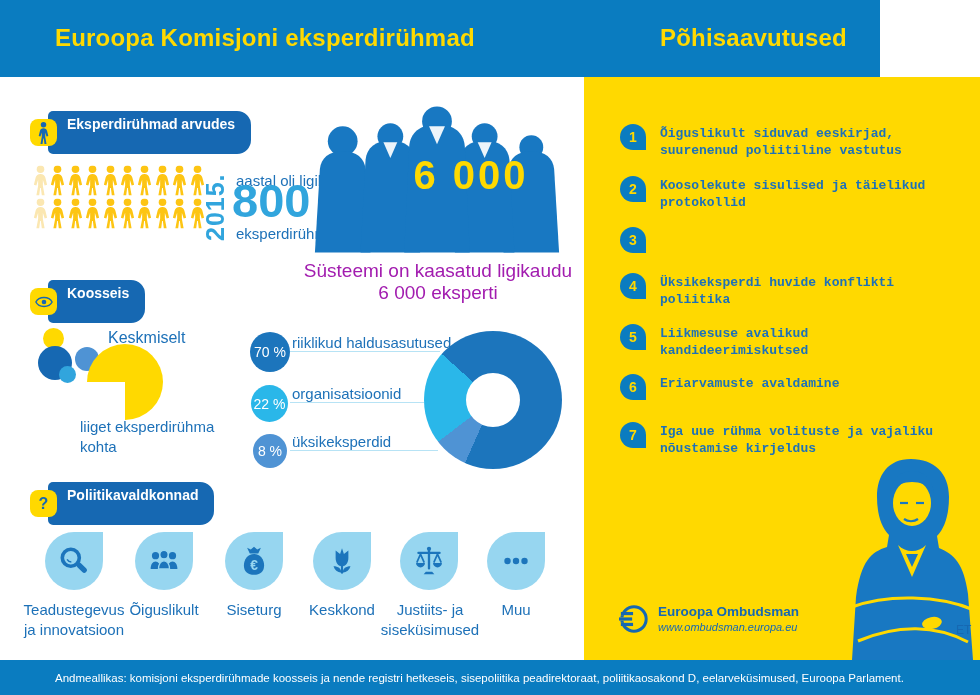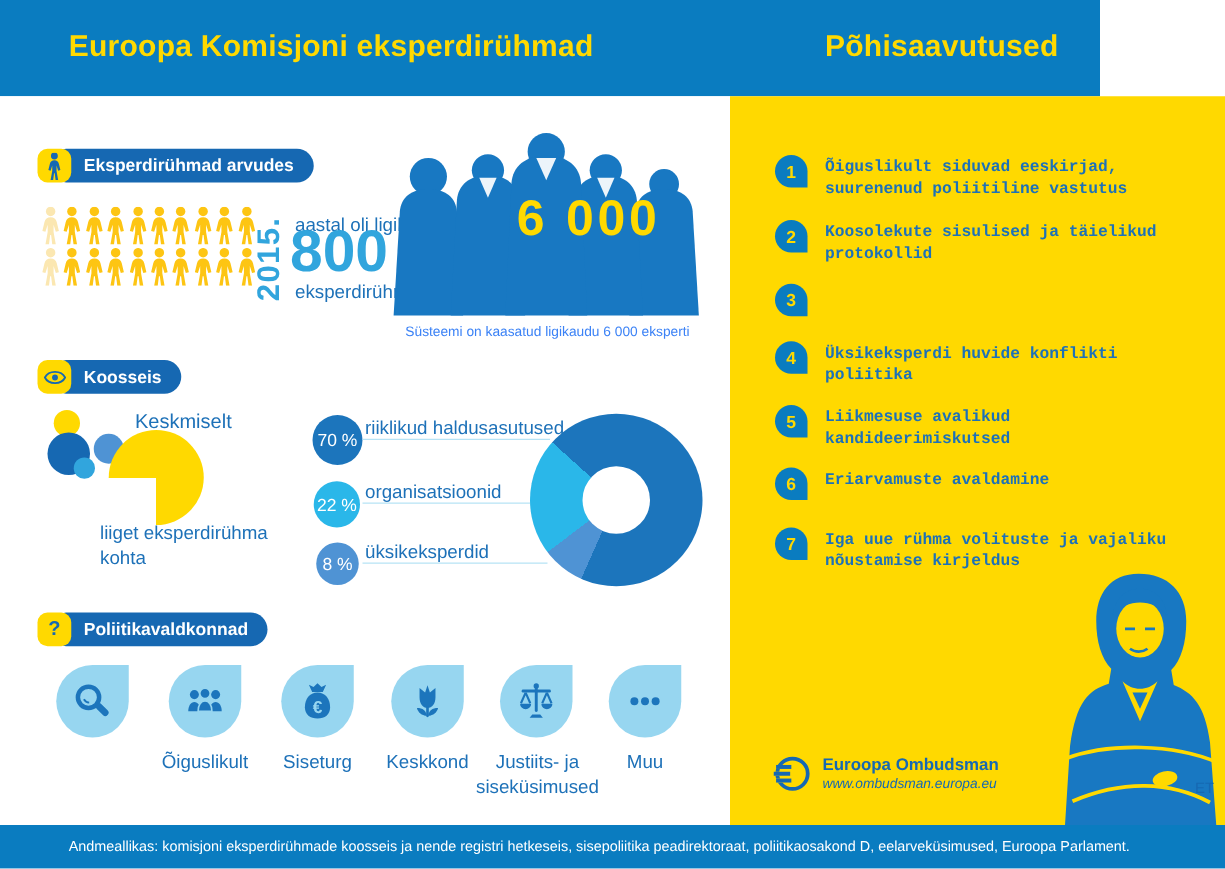--- a/index.html
+++ b/index.html
@@ -16,35 +16,35 @@
   #left-panel { position:absolute; left:0; top:77px; width:584px; height:583px; background:#ffffff; }
   #right-panel { position:absolute; left:584px; top:77px; width:396px; height:583px; background:#ffd900; }
 
   
   #footer { position:absolute; left:0; top:660px; width:980px; height:35px; background:#0a7cc0; display:flex; align-items:center; }
   #footer .src { color:#ffffff; font-size:11.5px; margin-left:55px; }
 
   
   .badge { position:absolute; display:flex; align-items:center; height:27px; }
   .badge-icon { width:27px; height:27px; background:#ffd900; border-radius:8px; display:flex; align-items:center; justify-content:center; position:relative; z-index:2; }
-  .badge-pill { margin-left:-9px; background:#1668b2; color:#fff; font-size:14px; font-weight:bold; padding:5px 16px 6px 19px; border-radius:5px 14px 14px 5px; white-space:nowrap; z-index:1; }
+  .badge-pill { margin-left:-9px; background:#1668b2; color:#fff; font-size:14px; font-weight:bold; padding:5px 16px 22px 19px; border-radius:5px 14px 14px 5px; white-space:nowrap; z-index:1; }
   .qmark { color:#1668b2; font-weight:bold; font-size:16px; }
 
   
   #people-grid { position:absolute; left:32px; top:88px; }
   .people-row { display:flex; height:33px; }
   .pp { width:17px; height:31px; margin-right:0.4px; fill:#fdc513; }
   .pp.pale { fill:#fbe7b1; }
   .year-vert { position:absolute; left:201px; top:92px; height:72px; color:#31a5dd; font-size:25px; font-weight:bold; writing-mode:vertical-rl; transform:rotate(180deg); letter-spacing:1px; }
   .lead-text { position:absolute; left:236px; top:95px; color:#1d71b8; font-size:15px; }
   .big-number { position:absolute; left:232px; top:100px; color:#31a5dd; font-size:47px; font-weight:bold; line-height:1; }
   .big-label { position:absolute; left:236px; top:148px; color:#1d71b8; font-size:15px; }
   #silhouettes { position:absolute; left:303px; top:14px; }
   #experts-number { position:absolute; left:381px; top:76px; width:180px; text-align:center; color:#ffd900; font-size:40px; font-weight:bold; letter-spacing:3px; z-index:3; }
-  #experts-caption { position:absolute; left:298px; top:183px; width:280px; text-align:center; color:#3b82f6; font-size:11px; }
+  #experts-caption { position:absolute; left:298px; top:183px; width:280px; text-align:center; color:#a21caf; font-size:19px; }
 
   
   .bubble { position:absolute; border-radius:50%; }
   #avg-label { position:absolute; left:108px; top:252px; color:#1d71b8; font-size:16px; }
   #avg-number { position:absolute; left:79px; top:297px; color:#1668b2; font-size:50px; font-weight:bold; line-height:1; }
   #avg-caption { position:absolute; left:80px; top:340px; color:#1d71b8; font-size:15px; line-height:1.3; white-space:pre-line; }
   #pacman { position:absolute; left:87px; top:267px; width:76px; height:76px; border-radius:50%;
             background:conic-gradient(from 180deg, rgba(0,0,0,0) 0 90deg, #ffd900 90deg 360deg); }
 
   .pct-row { position:absolute; }
@@ -294,20 +294,22 @@
       </svg>
     </div>
     <div class="drop" style="left:487px;">
       <svg width="34" height="34" viewBox="0 0 32 32" fill="#1c75bc">
         <circle cx="8" cy="16" r="3"></circle>
           <circle cx="16" cy="16" r="3"></circle>
           <circle cx="24" cy="16" r="3"></circle>
       </svg>
     </div>
 
+    <div class="area-label" style="left:14px;">Teadustegevus
+ja innovatsioon</div>
     <div class="area-label" style="left:104px;">Õiguslikult</div>
     <div class="area-label" style="left:194px;">Siseturg</div>
     <div class="area-label" style="left:282px;">Keskkond</div>
     <div class="area-label" style="left:370px;">Justiits- ja
 siseküsimused</div>
     <div class="area-label" style="left:456px;">Muu</div>
   </div>
 
   <div id="right-panel">
     <div class="ach-row" style="top:47px;">

